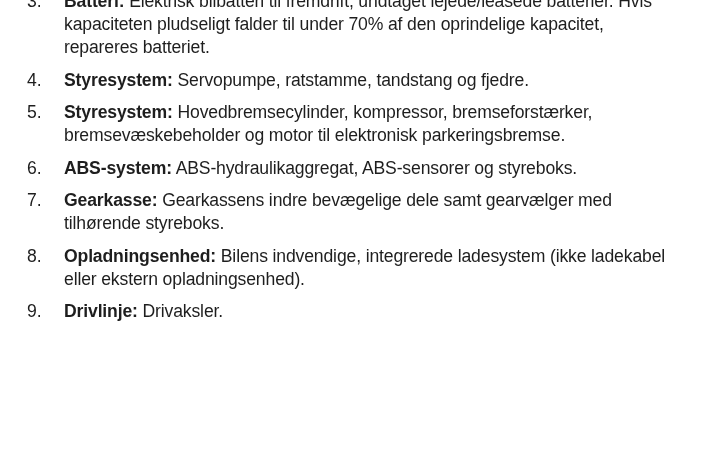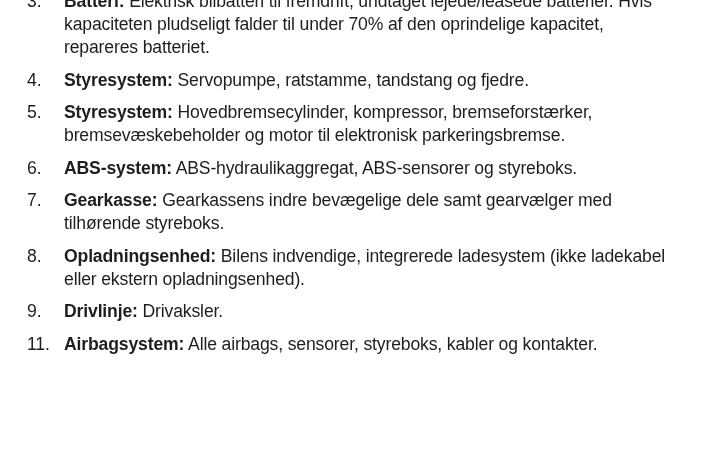--- a/index.html
+++ b/index.html
@@ -64,17 +64,14 @@
     </li>
     <li class="item">
       <span class="num">7.</span><span class="term">Gearkasse:</span><span class="desc"> Gearkassens indre bevægelige dele samt gearvælger med tilhørende styreboks.</span>
     </li>
     <li class="item">
       <span class="num">8.</span><span class="term">Opladningsenhed:</span><span class="desc"> Bilens indvendige, integrerede ladesystem (ikke ladekabel eller ekstern opladningsenhed).</span>
     </li>
     <li class="item">
       <span class="num">9.</span><span class="term">Drivlinje:</span><span class="desc"> Drivaksler.</span>
     </li>
-    <li class="item">
-      <span class="num">11.</span><span class="term">Airbagsystem:</span><span class="desc"> Alle airbags, sensorer, styreboks, kabler og kontakter.</span>
-    </li>
   </ol>
 </div>
 
 </body></html>

